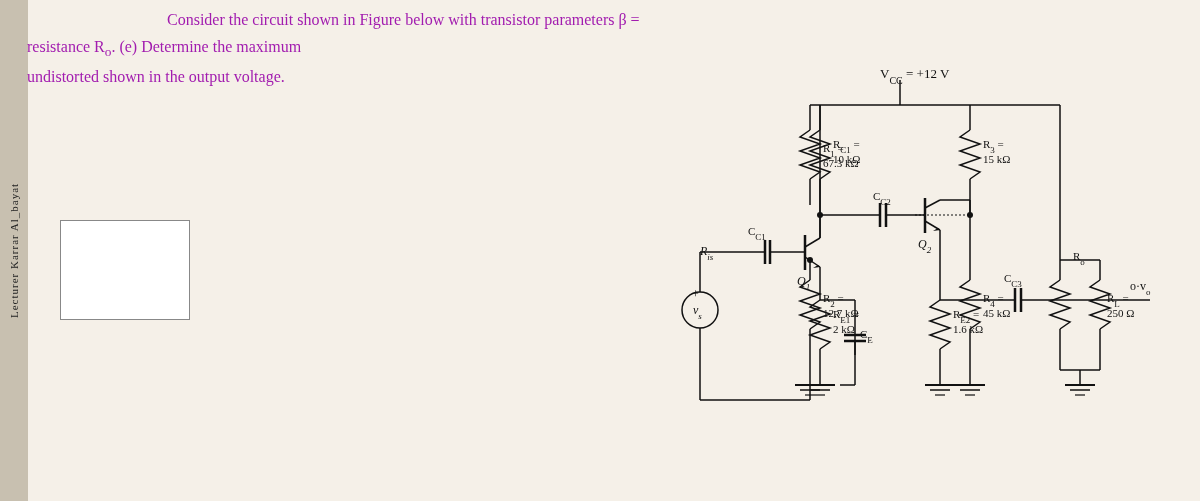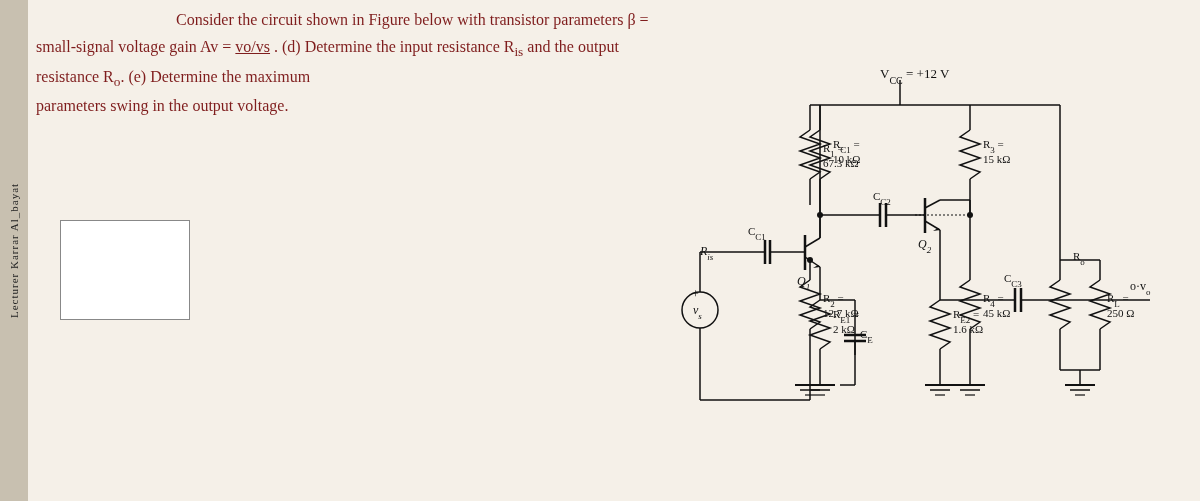--- a/index.html
+++ b/index.html
@@ -33,26 +33,26 @@
       writing-mode: vertical-rl;
       transform: rotate(180deg);
       font-size: 11px;
       color: #222;
       letter-spacing: 1px;
     }
 
     
     .main-text {
       position: absolute;
-      left: 36px;
+      left: 27px;
       top: 8px;
       width: 680px;
       font-size: 16px;
       line-height: 1.55;
-      color: #7f1d1d;
+      color: #a21caf;
       text-align: justify;
     }
 
     .main-text p {
       margin-bottom: 2px;
     }
 
     .underline {
       text-decoration: underline;
     }
@@ -89,27 +89,24 @@
 
   <div class="sidebar-label">
     <span>Lecturer Karrar Al_bayat</span>
   </div>
 
   <div class="main-text">
     <p>
       &nbsp;&nbsp;&nbsp;&nbsp;&nbsp;&nbsp;&nbsp;&nbsp;&nbsp;&nbsp;&nbsp;&nbsp;&nbsp;&nbsp;&nbsp;&nbsp;&nbsp;&nbsp;&nbsp;&nbsp;&nbsp;&nbsp;&nbsp;&nbsp;&nbsp;&nbsp;&nbsp;&nbsp;&nbsp;&nbsp;&nbsp;&nbsp;&nbsp;&nbsp;&nbsp;Consider the circuit shown in Figure below with transistor parameters β =
     </p>
     <p>
-      small-signal voltage gain Av = <span class="underline">vo/vs</span> . (d) Determine the input resistance R<sub>is</sub> and the output
-    </p>
-    <p>
       resistance R<sub>o</sub>. (e) Determine the maximum
     </p>
     <p>
-      parameters swing in the output voltage.
+      undistorted shown in the output voltage.
     </p>
   </div>
 
   <div class="blank-box"></div>
 
   <div class="circuit-area">
     <svg viewBox="0 0 560 420" xmlns="http://www.w3.org/2000/svg">
 
       <rect width="560" height="420" fill="#f5f0e8"></rect>
 

